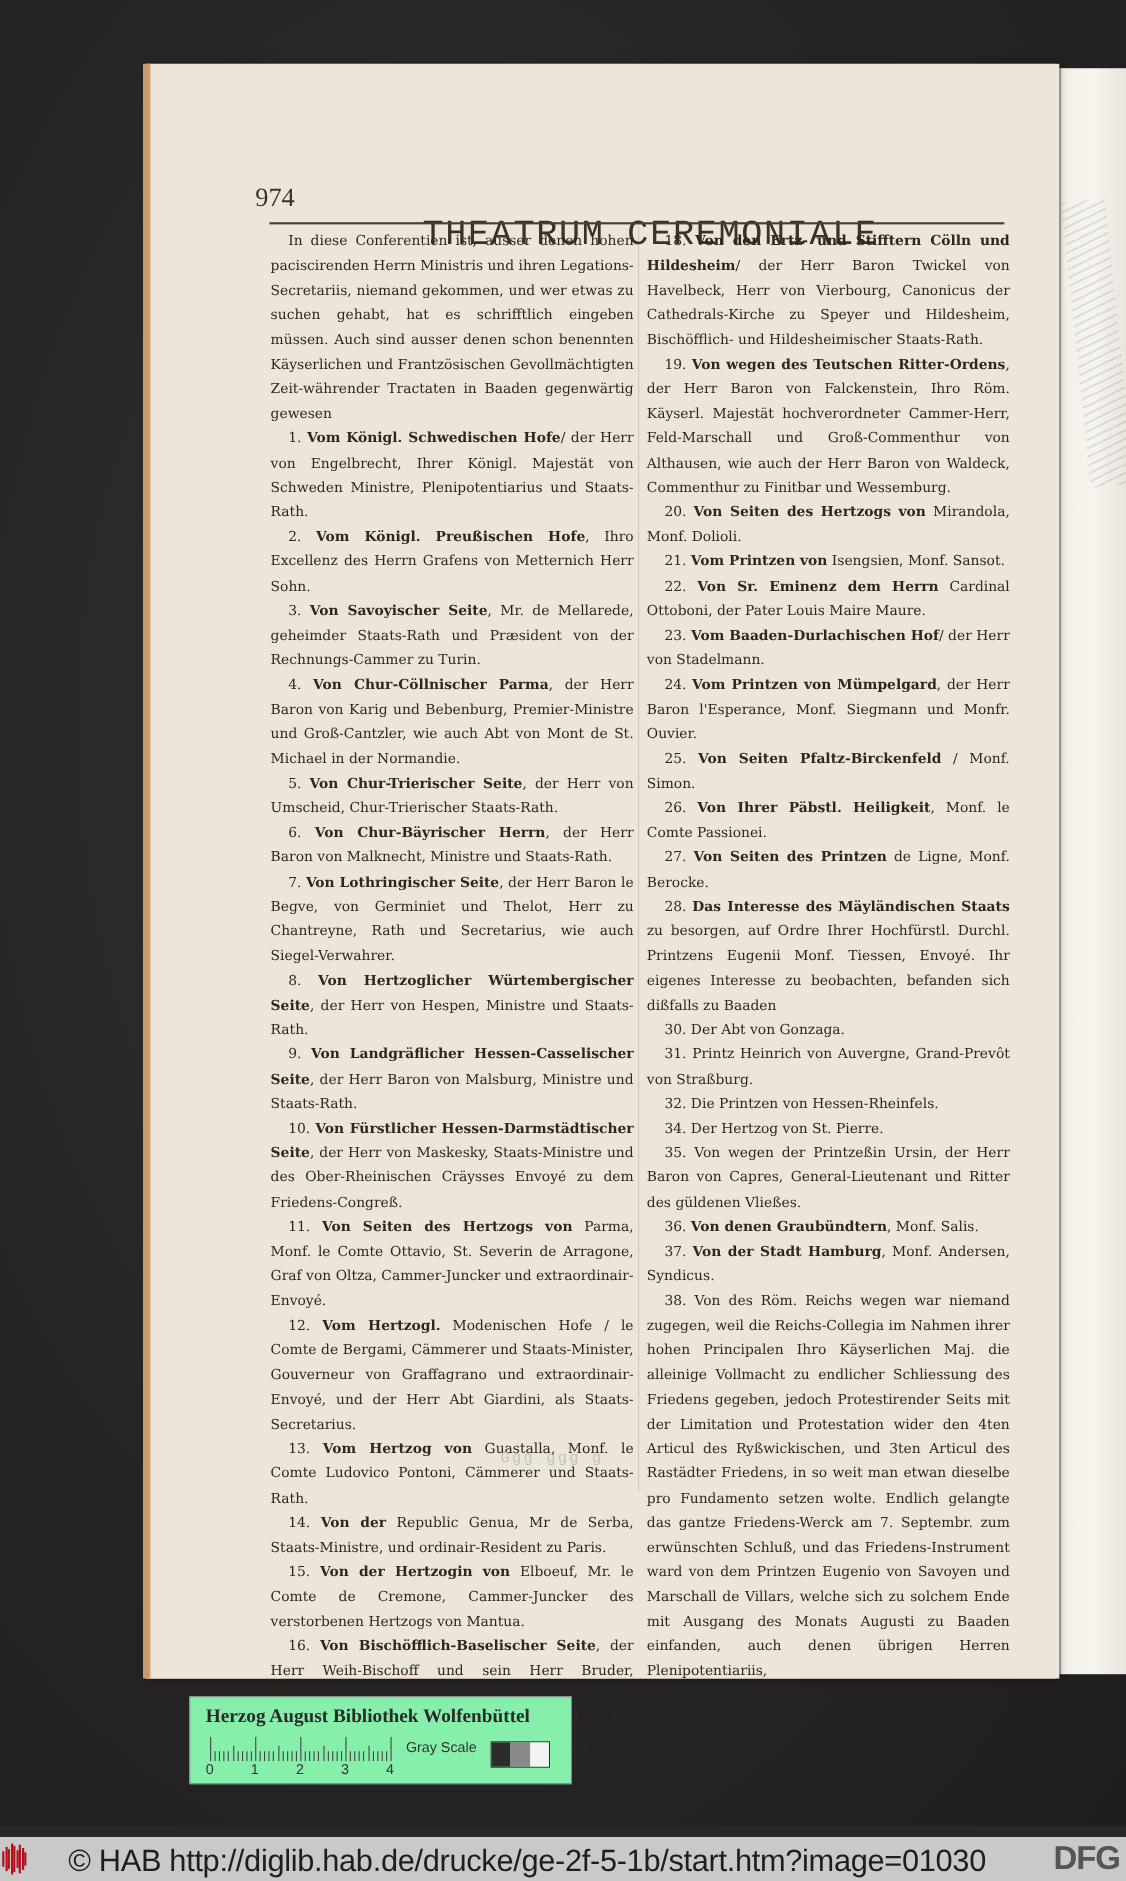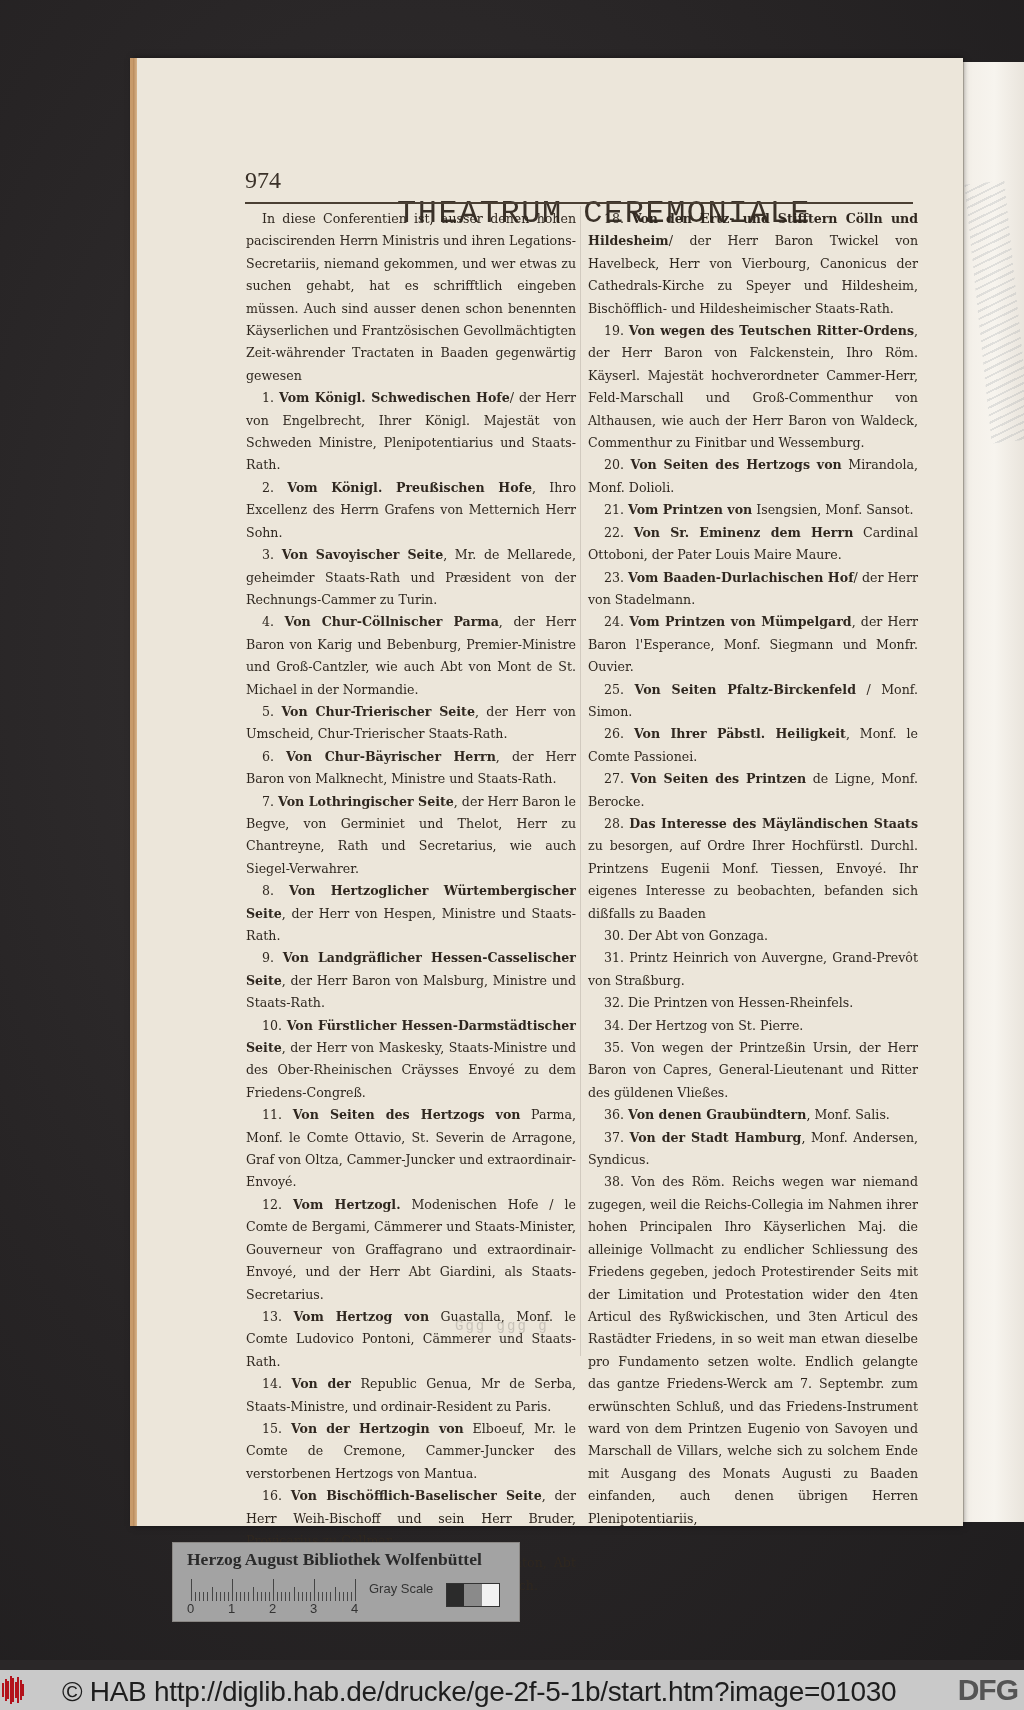--- a/index.html
+++ b/index.html
@@ -25,21 +25,21 @@
     position:absolute; left:963px; top:62px; width:61px; height:1460px;
     background:linear-gradient(to right,#f3efe8,#f7f4ee 50%,#e9e4dc);
     border-left:1px solid #cfc8bb;
   }
   .right-leaf .ghost {
     position:absolute; left:14px; top:120px; width:40px; height:260px;
     background:repeating-linear-gradient(160deg, rgba(120,130,140,.18) 0 2px, transparent 2px 7px);
     transform:rotate(-6deg);
   }
   .header {
-    position:absolute; left:245px; top:163px; width:665px; height:40px;
+    position:absolute; left:232px; top:163px; width:665px; height:40px;
   }
   .page-number {
     position:absolute; left:0; top:4px; font-size:24px; color:#3a3128;
     font-family:"Liberation Serif", serif;
   }
   .running-title {
     position:absolute; left:152px; top:0px; font-size:32px; letter-spacing:1.5px;
     color:#3a3128; font-family:Liberation Mono, monospace;margin-top:32px;
   }
   .header-rule {
@@ -56,21 +56,21 @@
   .para b { font-weight:bold; }
   .col-divider {
     position:absolute; left:580px; top:206px; width:1px; height:1150px; background:rgba(60,50,40,.15);
   }
   .stamp {
     position:absolute; left:455px; top:1318px; font-size:14px; color:#c7c2b8;
     font-family:"Liberation Mono", monospace; letter-spacing:2px;
   }
   .library-label {
     position:absolute; left:172px; top:1542px; width:346px; height:78px;
-    background:#a3a3a3; border:1px solid #8a8784;
+    background:#86efac; border:1px solid #8a8784;
   }
   .library-name {
     position:absolute; left:14px; top:6px; font-family:"Liberation Serif", serif;
     font-weight:bold; font-size:17.5px; color:#2a2a2a; white-space:nowrap;
   }
   .ruler {
     position:absolute; left:18px; top:34px; width:170px; height:24px;
   }
   .ruler .tick { position:absolute; bottom:0; width:1px; background:#444; }
   .ruler-labels { position:absolute; left:14px; top:58px; width:190px; height:16px; }

